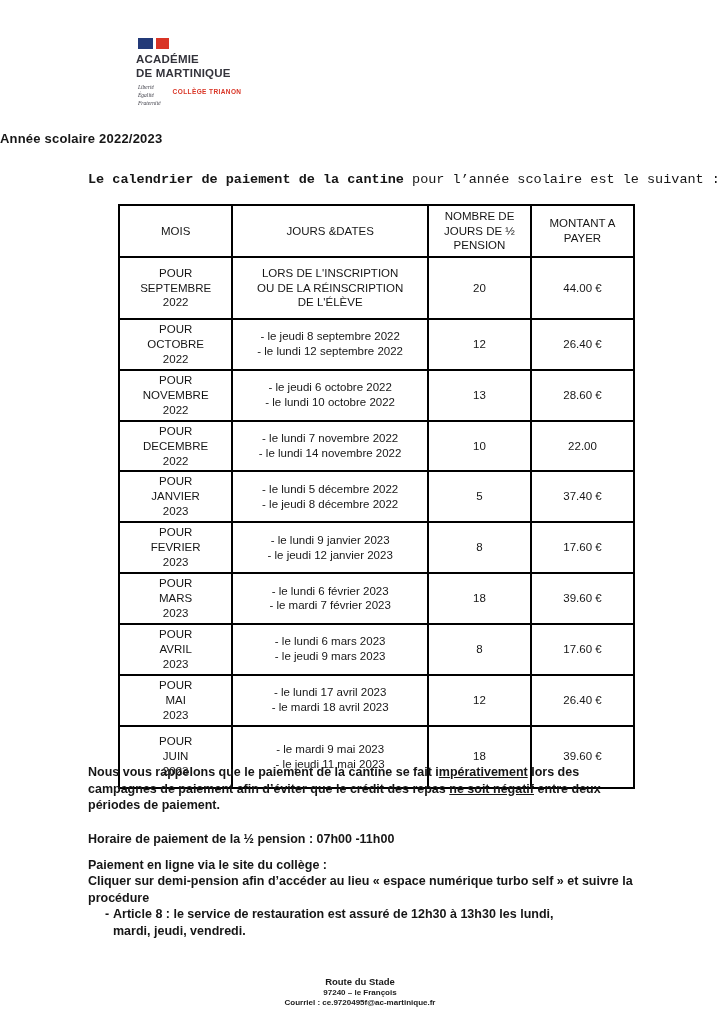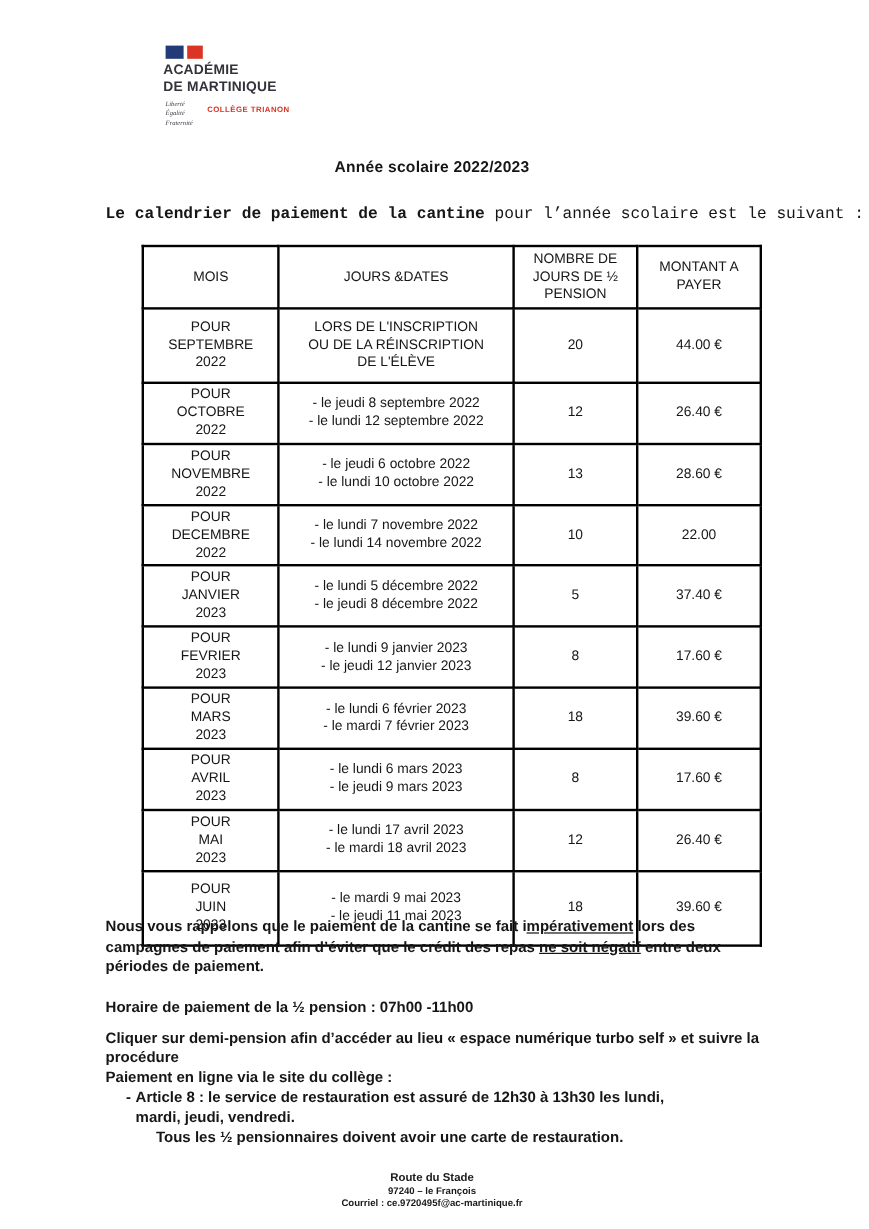--- a/index.html
+++ b/index.html
@@ -25,21 +25,21 @@
     font-size:5.5px; line-height:1.45; color:#3a3a44; white-space:pre-line;
   }
   .college {
     color:#d93425; font-weight:bold; font-size:6.5px;
     letter-spacing:.4px; margin-top:4px;
   }
 
   
   .doc-title {
     position:absolute; top:131px; left:0; right:0;
-    text-align:center; font-weight:bold; font-size:13px; letter-spacing:.2px;
+    font-weight:bold; font-size:13px; letter-spacing:.2px;
   }
   .intro { position:absolute; left:88px; top:172px; font-size:13.5px;font-family:Liberation Mono, monospace; }
   .intro b { font-weight:bold; }
 
   
   table.cal {
     position:absolute; left:118px; top:204px; width:517px;
     border-collapse:collapse; table-layout:fixed;
   }
   table.cal th, table.cal td {
@@ -217,28 +217,27 @@
       </tr>
     </tbody>
   </table>
 
   <div class="notes">
     <p class="mb-lg"><span>Nous vous rappelons que le paiement de la cantine se fait i</span><span class="u">mpérativement</span><span> lors des campagnes de paiement afin d’éviter que le crédit des repas </span><span class="u">ne soit négatif</span><span> entre deux périodes de paiement.</span></p>
 
     <p class="mb-sm">Horaire de paiement de la ½ pension : 07h00 -11h00</p>
 
 
+    <p>Paiement en ligne via le site du collège :</p>
     <p>Cliquer sur demi-pension afin d’accéder au lieu « espace numérique turbo self » et suivre la procédure</p>
-    <p>Paiement en ligne via le site du collège :</p>
 
     <div class="article-row">
       <span class="article-dash">-</span>
       <span class="article-text">Article 8 : le service de restauration est assuré de 12h30 à 13h30 les lundi, mardi, jeudi, vendredi.</span>
     </div>
-    <div class="carte-line">Tous les ½ pensionnaires doivent avoir une carte de restauration.</div>
   </div>
 
   <div class="footer">
     <div class="f1">Route du Stade</div>
     <div class="f2">97240 – le François</div>
     <div class="f2">Courriel : ce.9720495f@ac-martinique.fr</div>
   </div>
 
 </div>
 

